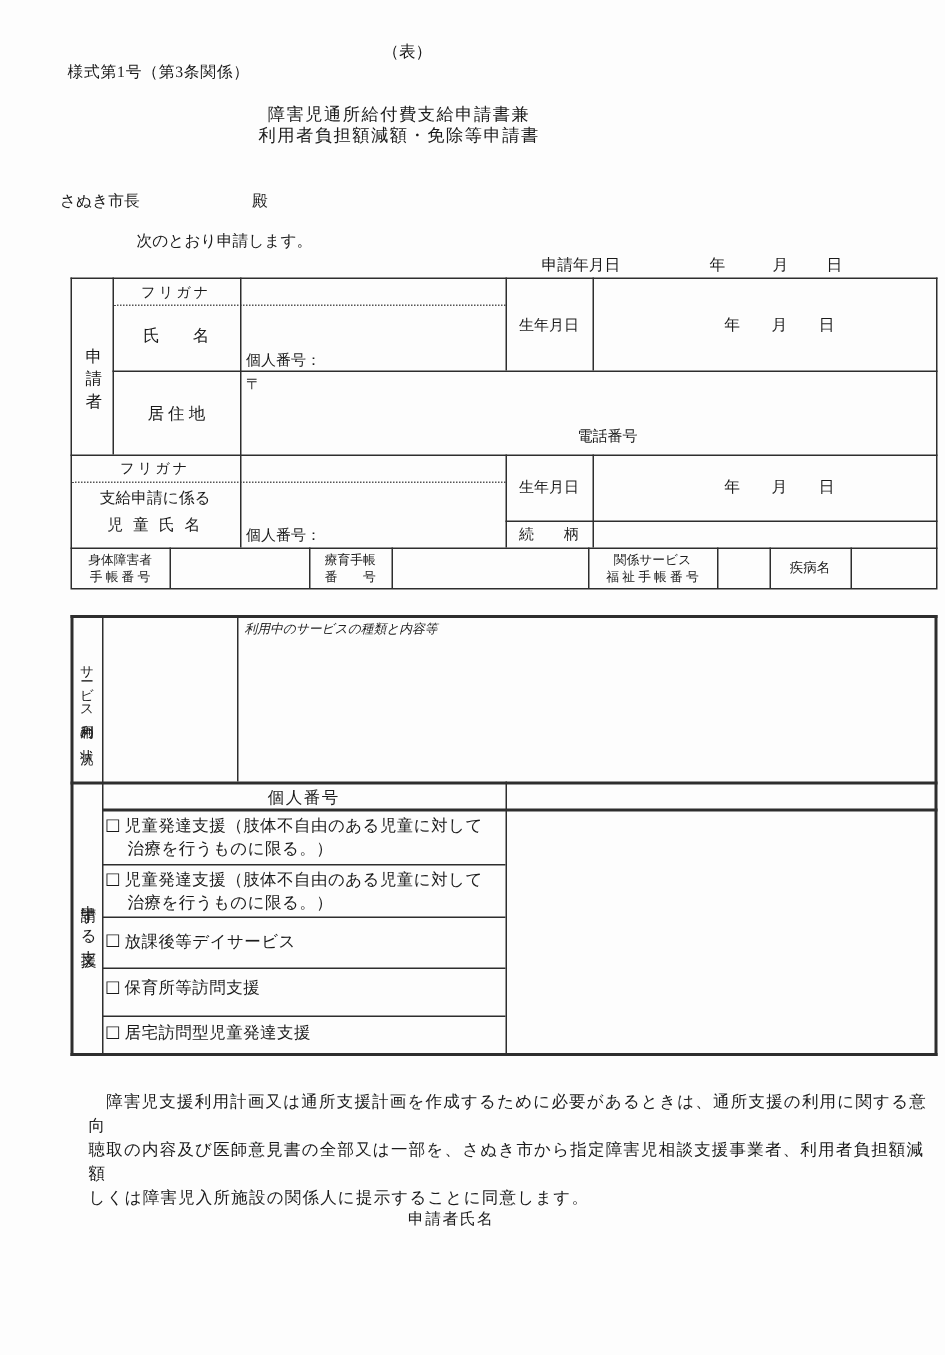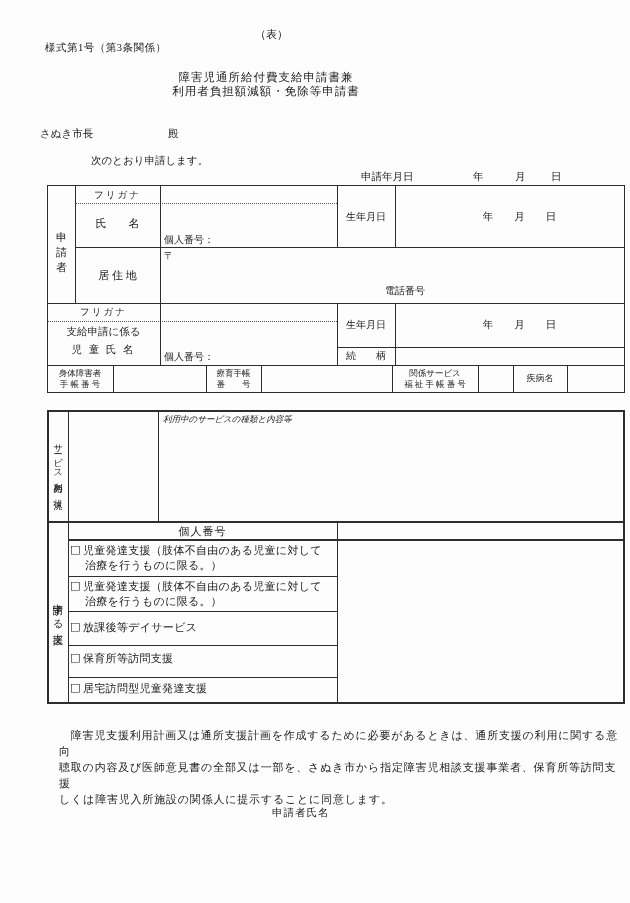--- a/index.html
+++ b/index.html
@@ -158,20 +158,20 @@
   <div class="abs" style="left:83px;top:620px;font-size:11px;letter-spacing:0.3px;">放課後等デイサービス</div>
 
   <span class="abs cb" style="left:70px;top:651px;font-size:11px;">□</span>
   <div class="abs" style="left:83px;top:651px;font-size:11px;letter-spacing:0.3px;font-family:Liberation Serif, serif;">保育所等訪問支援</div>
 
   <span class="abs cb" style="left:70px;top:681px;font-size:11px;">□</span>
   <div class="abs" style="left:83px;top:681px;font-size:11px;letter-spacing:0.3px;">居宅訪問型児童発達支援</div>
 
   <div class="abs" style="left:38px;top:727px;width:560px;font-size:11px;letter-spacing:0.8px;line-height:16px;margin-left:21px;">
     <div>　障害児支援利用計画又は通所支援計画を作成するために必要があるときは、通所支援の利用に関する意向</div>
-    <div>聴取の内容及び医師意見書の全部又は一部を、さぬき市から指定障害児相談支援事業者、保育所等訪問支援</div>
+    <div>聴取の内容及び医師意見書の全部又は一部を、さぬき市から指定障害児相談支援事業者、利用者負担額減額</div>
     <div>しくは障害児入所施設の関係人に提示することに同意します。</div>
   </div>
 
   <div class="abs" style="left:272px;top:806px;font-size:10.5px;letter-spacing:1px;">申請者氏名</div>
   <div class="field" style="left:340px;top:800px;width:220px;height:22px;"></div>
 
 </div>
 
 </body></html>

